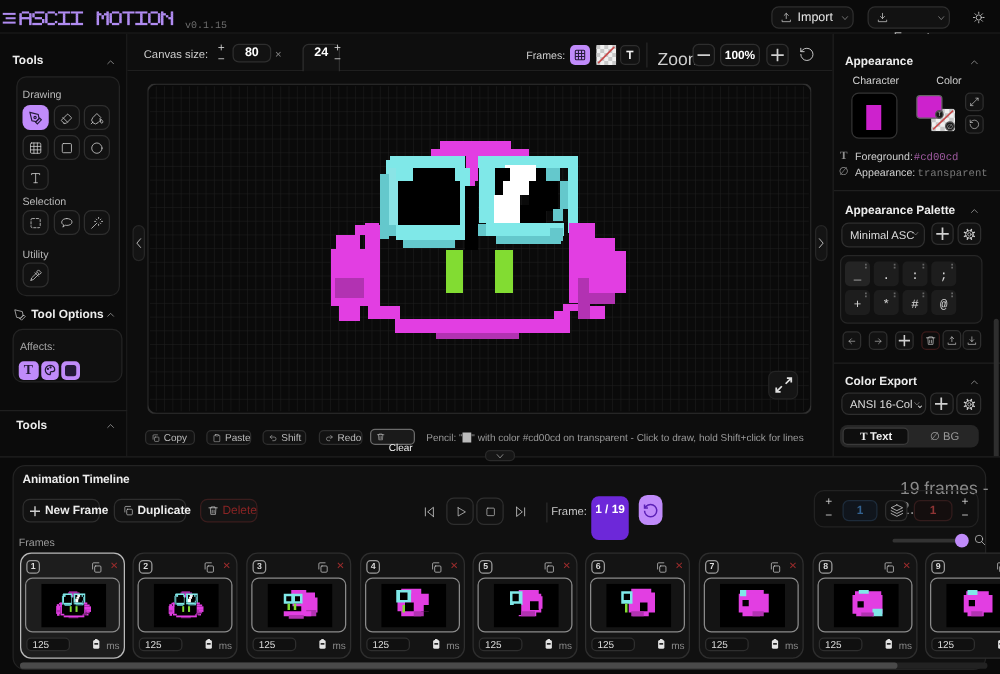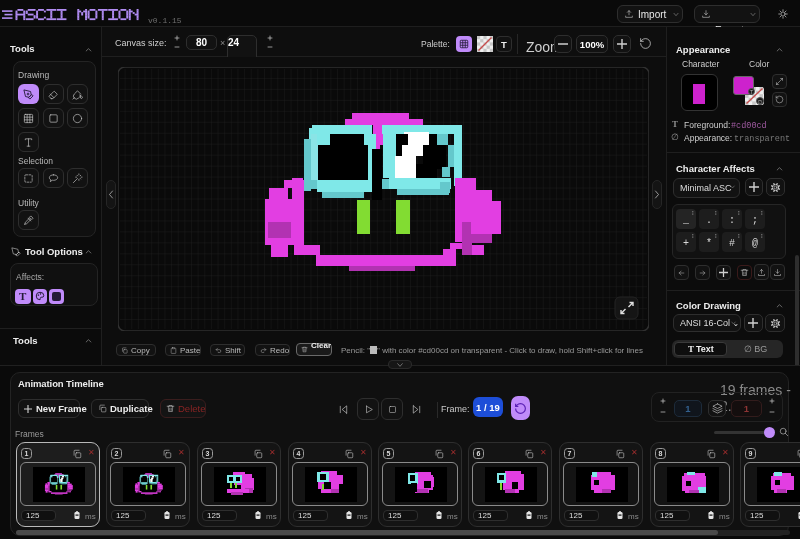--- a/index.html
+++ b/index.html
@@ -242,25 +242,25 @@
     <path d="M5 15l7-7 7 7"></path>
   </svg>
 
 <div class="a" style="left:102px;top:27px;width:564px;height:30px;background:#0e0e0e;border-bottom:1px solid #1f1f1f"></div>
 <div class="a" style="left:115px;top:38px;font-size:9px;color:#cfcfcf">Canvas size:</div>
 <svg class="a ico" style="left:173px;top:35px" width="8" height="16" viewBox="0 0 16 32" stroke-width="2">
     <path d="M8 2v8M4 6h8M4 24h8"></path>
   </svg>
 <div class="a btn" style="left:186px;top:35px;width:31px;height:15px;border-radius:5px;text-align:center;font-size:10px;font-weight:bold;line-height:14px;color:#fff">80</div>
 <div class="a" style="left:220px;top:38px;font-size:9px;color:#888">×</div>
-<div class="a btn" style="left:227px;top:35px;width:30px;height:33px;border-radius:5px;text-align:left;font-size:10px;font-weight:bold;line-height:14px;color:#fff">24</div>
+<div class="a btn" style="left:242px;top:35px;width:30px;height:33px;border-radius:5px;text-align:center;font-size:10px;font-weight:bold;line-height:14px;color:#fff">24</div>
 <svg class="a ico" style="left:266px;top:35px" width="8" height="16" viewBox="0 0 16 32" stroke-width="2">
     <path d="M8 2v8M4 6h8M4 24h8"></path>
   </svg>
-<div class="a" style="left:421px;top:39px;font-size:8.5px;color:#cfcfcf">Palette:</div>
+<div class="a" style="left:421px;top:39px;font-size:8.5px;color:#cfcfcf">Frames:</div>
 <div class="a" style="left:456px;top:36px;width:16px;height:16px;background:#c08bfa;border-radius:4px"></div>
 <svg class="a" style="left:459px;top:39px" width="10" height="10" viewBox="0 0 24 24" fill="none" stroke="#241a38" stroke-width="2">
     <rect x="3" y="3" width="18" height="18" rx="2"></rect>
     <path d="M9 3v18M15 3v18M3 9h18M3 15h18"></path>
   </svg>
 <svg class="a" style="left:477px;top:36px" width="16" height="16" viewBox="0 0 16 16">
     <rect width="16" height="16" rx="2.5" fill="#f0f0f0"></rect>
     <g fill="#c8c8c8">
       <rect x="0" y="0" width="3.2" height="3.2"></rect>
       <rect x="6.4" y="0" width="3.2" height="3.2"></rect>
@@ -405,21 +405,21 @@
 <div class="a btn" style="left:255px;top:344px;width:35px;height:12px;border-radius:4px"></div>
 <svg class="a ico" style="left:260px;top:347px" width="7" height="7" viewBox="0 0 24 24">
     <path d="M15 14l5-5-5-5"></path>
     <path d="M20 9H9a5 5 0 000 10h4"></path>
   </svg>
 <div class="a" style="left:270px;top:346px;font-size:8px;color:#bbb">Redo</div>
 <div class="a" style="left:296px;top:343px;width:36px;height:13px;background:#1a1a1a;border:1px solid #6a6a6a;border-radius:4px"></div>
 <svg class="a ico" style="left:301px;top:346px" width="7" height="7" viewBox="0 0 24 24" stroke="#eee">
     <path d="M3 6h18M8 6V4h8v2M6 6l1 14h10l1-14M10 11v6M14 11v6"></path>
   </svg>
-<div class="a" style="left:311px;top:341px;font-size:8px;font-weight:bold;color:#f0f0f0">Clear</div>
+<div class="a" style="left:311px;top:354px;font-size:8px;font-weight:normal;color:#f0f0f0">Clear</div>
 <div class="a" style="left:341px;top:346px;font-size:8px;color:#9a9a9a">Pencil: "<span style="display:inline-block;width:7px;height:8px;background:#bbb;vertical-align:-1px"></span>" with color #cd00cd on transparent - Click to draw, hold Shift+click for lines</div>
 <div class="a" style="left:388px;top:360px;width:24px;height:9px;background:#161616;border:1px solid #2a2a2a;border-radius:4px;z-index:6"></div>
 <svg class="a ico" style="left:396px;top:362px;z-index:7" width="8" height="6" viewBox="0 0 24 18">
     <path d="M5 5l7 8 7-8"></path>
   </svg>
 
 <div class="a" style="left:666px;top:27px;width:134px;height:341px;background:#0c0c0c;border-left:1px solid #1f1f1f"></div>
 <div class="a" style="left:676px;top:44px;font-size:9.5px;font-weight:bold;color:#ededed">Appearance</div>
 <svg class="a ico" style="left:775px;top:46px" width="9" height="8" viewBox="0 0 24 24">
     <path d="M5 15l7-7 7 7"></path>
@@ -462,21 +462,21 @@
     <path d="M3 12a9 9 0 109-9 9.7 9.7 0 00-6.7 2.7L3 8"></path>
     <path d="M3 3v5h5"></path>
   </svg>
 <div class="a" style="left:672px;top:119px;font-size:9px;color:#8f8f8f;font-family:'Liberation Serif',serif;font-weight:bold">T</div>
 <div class="a" style="left:684px;top:120px;font-size:8.5px;color:#cfcfcf">Foreground:</div>
 <div class="a mono" style="left:731px;top:121px;font-size:8.5px;color:#9f5aa0">#cd00cd</div>
 <div class="a" style="left:671px;top:132px;font-size:9px;color:#8f8f8f">∅</div>
 <div class="a" style="left:684px;top:133px;font-size:8.5px;color:#cfcfcf">Appearance:</div>
 <div class="a mono" style="left:734px;top:134px;font-size:8.5px;color:#787878">transparent</div>
 <div class="a" style="left:667px;top:152px;width:133px;height:1px;background:#1f1f1f"></div>
-<div class="a" style="left:676px;top:163px;font-size:9.5px;font-weight:bold;color:#ededed">Character Affects</div>
+<div class="a" style="left:676px;top:163px;font-size:9.5px;font-weight:bold;color:#ededed">Appearance Palette</div>
 <svg class="a ico" style="left:775px;top:165px" width="9" height="8" viewBox="0 0 24 24">
     <path d="M5 15l7-7 7 7"></path>
   </svg>
 <div class="a btn" style="left:673px;top:178px;width:67px;height:20px;border-radius:6px;font-size:9px;color:#ddd;line-height:18px;padding-left:6px">Minimal ASC <span style="font-size:8px">⌄</span></div>
 <svg class="a ico" style="left:729px;top:184px" width="7" height="6" viewBox="0 0 24 24">
     <path d="M5 8l7 8 7-8"></path>
   </svg>
 <div class="a btn" style="left:745px;top:178px;width:18px;height:18px;border-radius:5px"></div>
 <svg class="a ico" style="left:749px;top:182px" width="10" height="10" viewBox="0 0 10 10" stroke-width="1.2">
     <path d="M0 5h10M5 0v10"></path>
@@ -546,21 +546,21 @@
   </svg>
 <div class="a btn" style="left:754px;top:264px;width:15px;height:16px;border-radius:4px"></div>
 <svg class="a ico" style="left:757px;top:268px" width="9" height="9" viewBox="0 0 24 24">
     <path d="M4 17v3h16v-3M12 14V4M8 8l4-4 4 4"></path>
   </svg>
 <div class="a btn" style="left:770px;top:264px;width:15px;height:16px;border-radius:4px"></div>
 <svg class="a ico" style="left:773px;top:268px" width="9" height="9" viewBox="0 0 24 24">
     <path d="M4 17v3h16v-3M12 4v10M8 10l4 4 4-4"></path>
   </svg>
 <div class="a" style="left:667px;top:290px;width:133px;height:1px;background:#1f1f1f"></div>
-<div class="a" style="left:676px;top:300px;font-size:9.5px;font-weight:bold;color:#ededed">Color Drawing</div>
+<div class="a" style="left:676px;top:300px;font-size:9.5px;font-weight:bold;color:#ededed">Color Export</div>
 <svg class="a ico" style="left:775px;top:302px" width="9" height="8" viewBox="0 0 24 24">
     <path d="M5 15l7-7 7 7"></path>
   </svg>
 <div class="a btn" style="left:673px;top:314px;width:68px;height:18px;border-radius:6px;font-size:9px;color:#ddd;line-height:17px;padding-left:6px">ANSI 16-Col <span style="font-size:8px">⌄</span></div>
 <svg class="a ico" style="left:730px;top:320px" width="7" height="6" viewBox="0 0 24 24">
     <path d="M5 8l7 8 7-8"></path>
   </svg>
 <div class="a btn" style="left:744px;top:314px;width:19px;height:18px;border-radius:5px"></div>
 <svg class="a ico" style="left:748px;top:318px" width="10" height="10" viewBox="0 0 10 10" stroke-width="1.2">
     <path d="M0 5h10M5 0v10"></path>
@@ -607,21 +607,21 @@
   </svg>
 <div class="a btn" style="left:381px;top:398px;width:22px;height:22px;border-radius:6px"></div>
 <svg class="a ico" style="left:388px;top:405px" width="9" height="9" viewBox="0 0 24 24">
     <rect x="4" y="4" width="16" height="16" rx="2"></rect>
   </svg>
 <svg class="a ico" style="left:411px;top:404px" width="11" height="11" viewBox="0 0 24 24">
     <path d="M5 4l10 8-10 8V4zM19 5v14"></path>
   </svg>
 <div class="a" style="left:437px;top:402px;width:1px;height:16px;background:#2a2a2a"></div>
 <div class="a" style="left:441px;top:404px;font-size:9px;color:#c9c9c9">Frame:</div>
-<div class="a" style="left:473px;top:397px;width:30px;height:20px;background:#1d4ed8;border-radius:6px;text-align:center;font-size:9.5px;font-weight:bold;color:#fff;line-height:21px">1 / 19</div>
+<div class="a" style="left:473px;top:397px;width:30px;height:35px;background:#6d28d9;border-radius:6px;text-align:center;font-size:9.5px;font-weight:bold;color:#fff;line-height:21px">1 / 19</div>
 <div class="a" style="left:511px;top:396px;width:19px;height:24px;background:#c08bfa;border-radius:7px"></div>
 <svg class="a" style="left:514px;top:402px" width="13" height="13" viewBox="0 0 24 24" fill="none" stroke="#5b21b6" stroke-width="2.2">
     <path d="M3 12a9 9 0 109-9 9.7 9.7 0 00-6.7 2.7L3 8"></path>
     <path d="M3 3v5h5"></path>
   </svg>
 <div class="a" style="left:651px;top:392px;width:132px;height:30px;border:1px solid #222;border-radius:8px"></div>
 <svg class="a ico" style="left:659px;top:398px" width="8" height="18" viewBox="0 0 16 36" stroke="#aaa" stroke-width="2">
     <path d="M8 2v8M4 6h8M4 28h8"></path>
   </svg>
 <div class="a" style="left:674px;top:400px;width:28px;height:17px;border:1px solid #1d2b3a;border-radius:5px;background:#10151c;text-align:center;font-size:9.5px;font-weight:bold;color:#33618f;line-height:16px">1</div>

